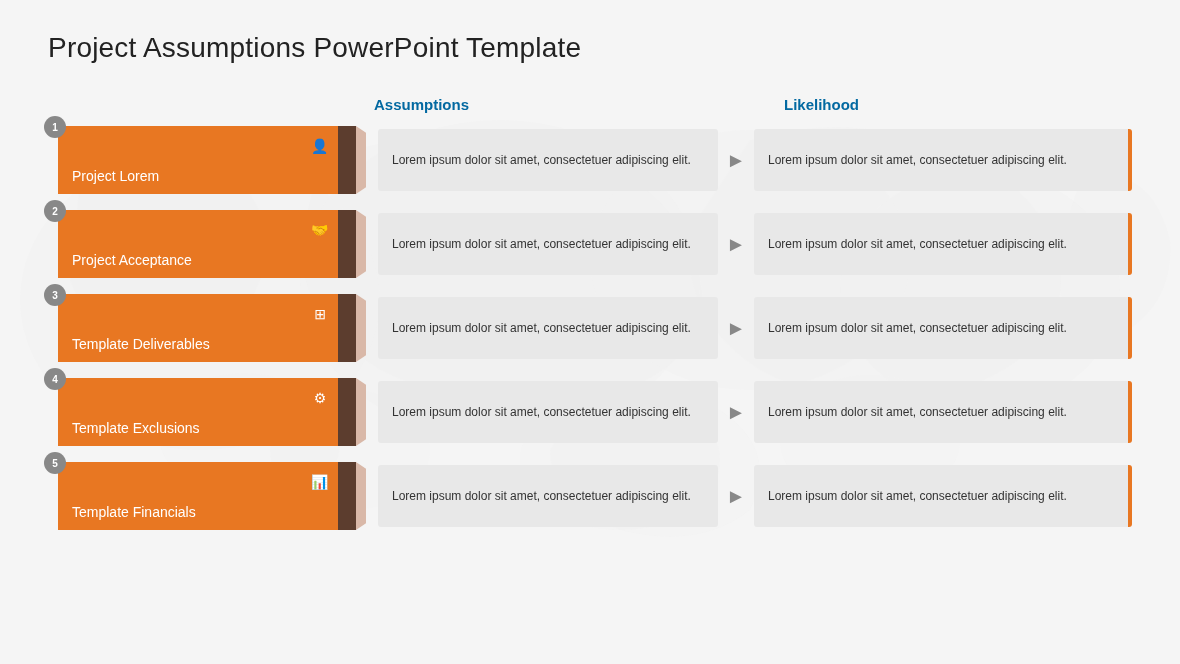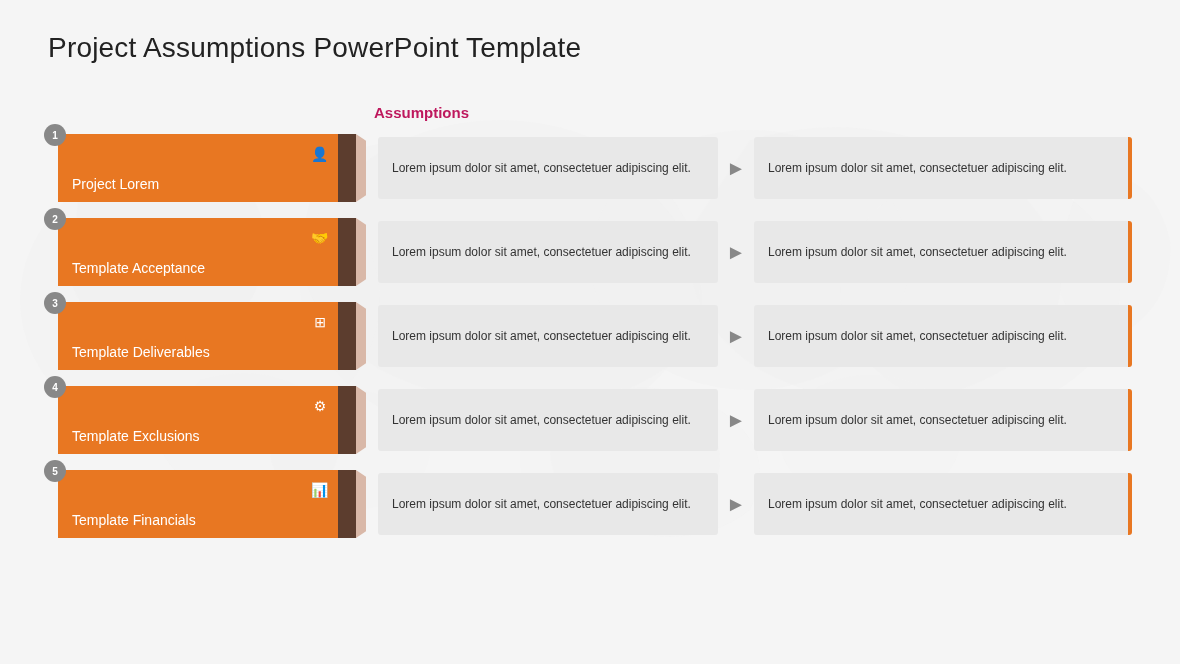--- a/index.html
+++ b/index.html
@@ -24,34 +24,34 @@
       z-index: 1;
       padding: 32px 48px 24px 48px;
       width: 1180px;
       height: 664px;
     }
 
     .main-title {
       font-size: 28px;
       font-weight: 300;
       color: #222;
-      margin-bottom: 40px;
+      margin-bottom: 32px;
       letter-spacing: 0.2px;
     }
 
     .column-headers {
       display: flex;
       margin-left: 310px;
       margin-bottom: 8px;
     }
 
     .col-header {
       font-size: 15px;
       font-weight: 600;
-      color: #be185d;
+      color: #0369a1;
     }
 
     .col-header-assumptions {
       width: 370px;
       padding-left: 16px;
     }
 
     .col-header-likelihood {
       width: 370px;
       padding-left: 56px;
@@ -222,20 +222,21 @@
   <path d="M1080,180 Q1150,160 1170,240 Q1175,310 1110,340 Q1060,330 1055,260 Z" fill="#aaa" opacity="0.35"></path>
   <path d="M200,380 Q270,360 320,400 Q360,440 320,490 Q270,520 200,490 Q150,460 160,420 Z" fill="#aaa" opacity="0.3"></path>
   <path d="M580,400 Q650,370 720,410 Q780,450 750,510 Q700,550 620,530 Q550,500 550,450 Z" fill="#aaa" opacity="0.3"></path>
 </svg>
 
 <div class="container">
   <h1 class="main-title">Project Assumptions PowerPoint Template</h1>
 
   <div class="column-headers">
     <div class="col-header col-header-assumptions">Assumptions</div>
+    <div class="col-header col-header-likelihood">Likelihood</div>
   </div>
 
   <div class="rows-container" id="rows-container">
   <div class="row">
     <div class="label-block">
       <div class="number-badge">1</div>
       <div class="orange-bar">
         <span class="orange-bar-label">Project Lorem</span>
         <div class="icon-area">👤</div>
       </div>
@@ -249,21 +250,21 @@
     </div>
     <div class="arrow-connector">►</div>
     <div class="likelihood-box">
       <span class="likelihood-text">Lorem ipsum dolor sit amet, consectetuer adipiscing elit.</span>
     </div>
   </div>
       <div class="row">
     <div class="label-block">
       <div class="number-badge">2</div>
       <div class="orange-bar">
-        <span class="orange-bar-label">Template Acceptance</span>
+        <span class="orange-bar-label">Project Acceptance</span>
         <div class="icon-area">🤝</div>
       </div>
     </div>
     <div class="fold-container">
       <div class="fold-dark"></div>
       <div class="fold-light"></div>
     </div>
     <div class="assumption-box">
       <span class="assumption-text">Lorem ipsum dolor sit amet, consectetuer adipiscing elit.</span>
     </div>

